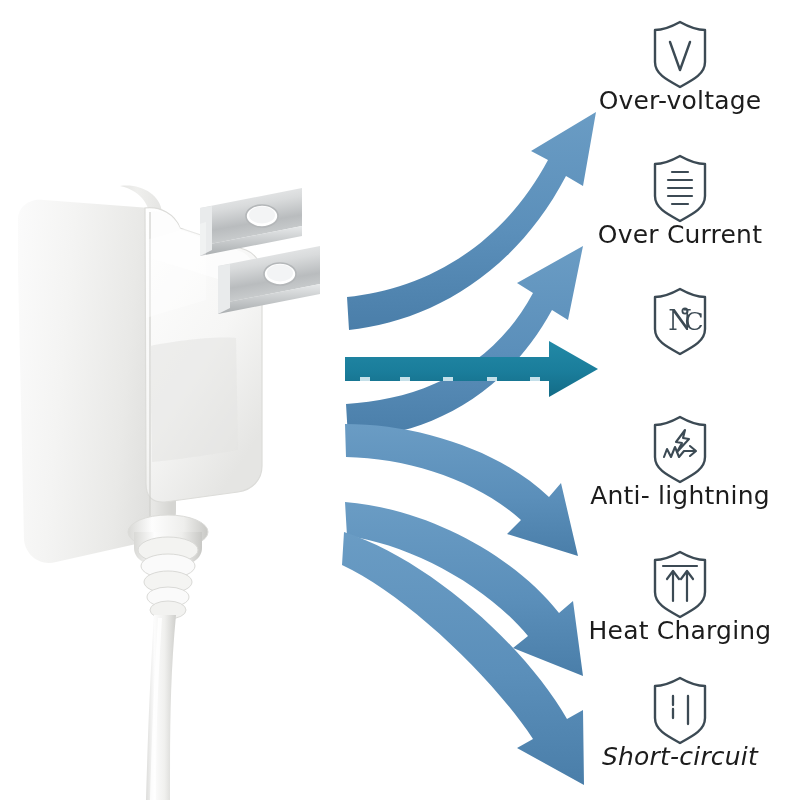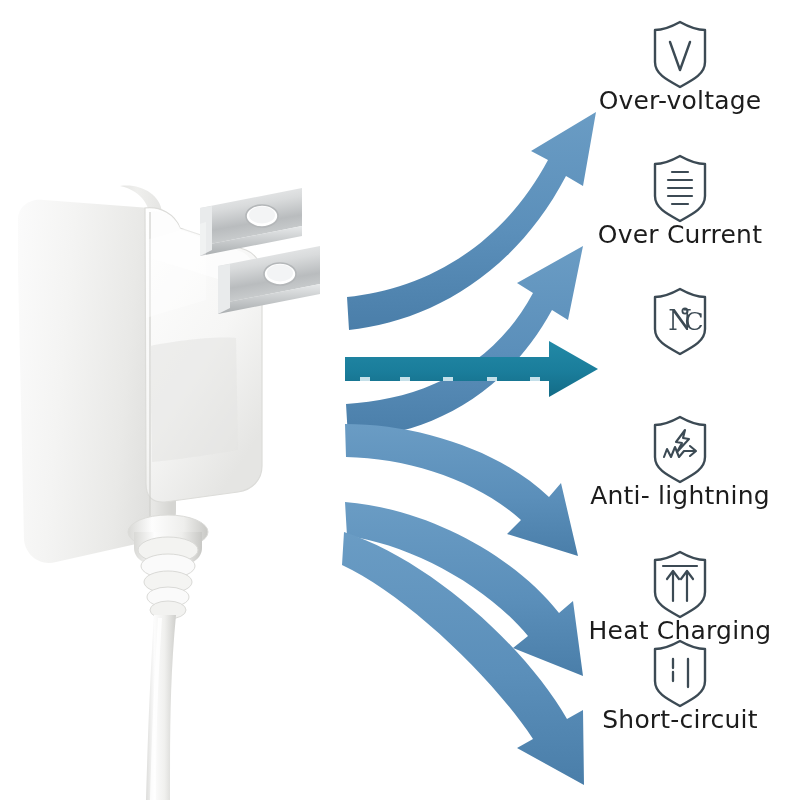--- a/index.html
+++ b/index.html
@@ -45,21 +45,21 @@
     font-weight: 400;
     text-align: center;
     font-family: "DejaVu Sans", "Liberation Sans", sans-serif;
   }
 
   .f0 { top: 18px; }
   .f1 { top: 152px; }
   .f2 { top: 285px; }
   .f3 { top: 413px; align-items: center; }
   .f4 { top: 548px; }
-  .f5 { top: 637px; }
+  .f5 { top: 674px; font-style: italic; }
 
   
   #arrows {
     position: absolute;
     left: 0; top: 0;
     width: 800px;
     height: 800px;
     pointer-events: none;
   }
 

